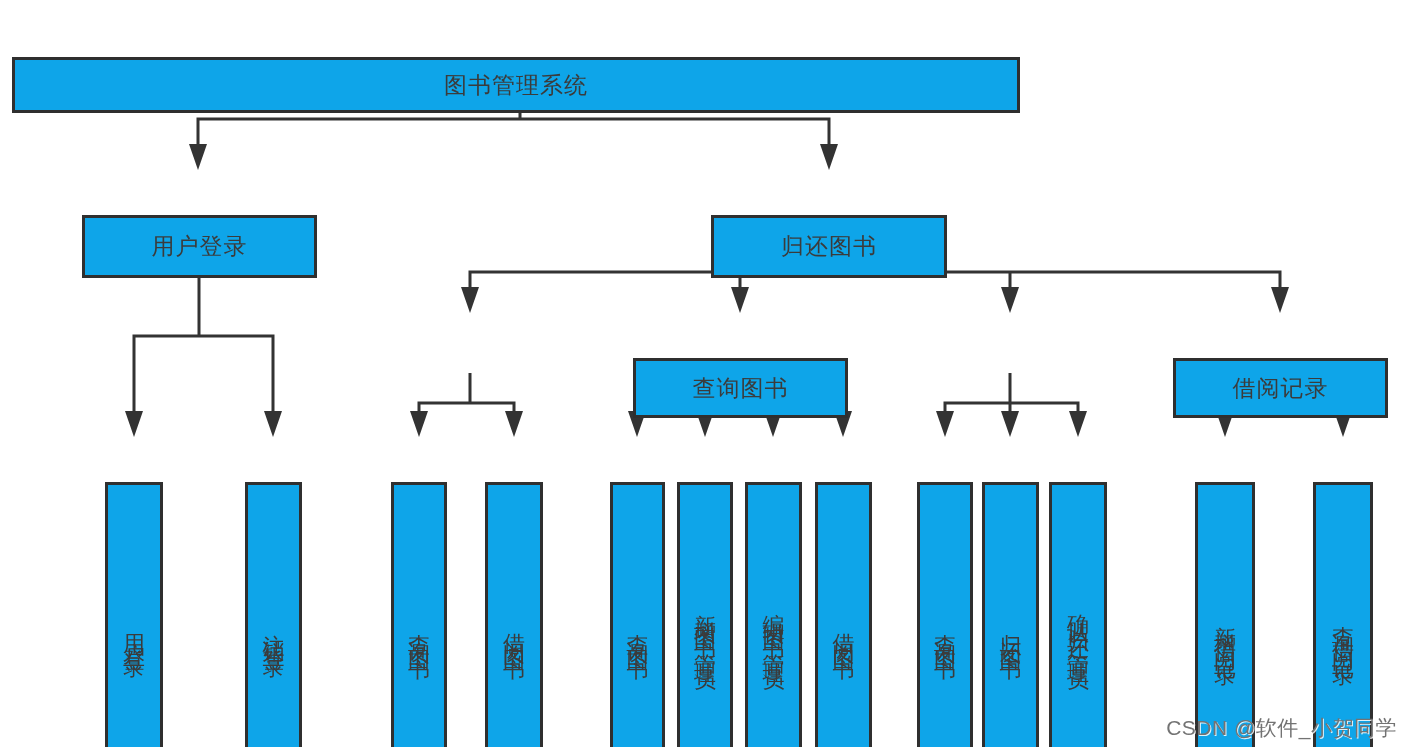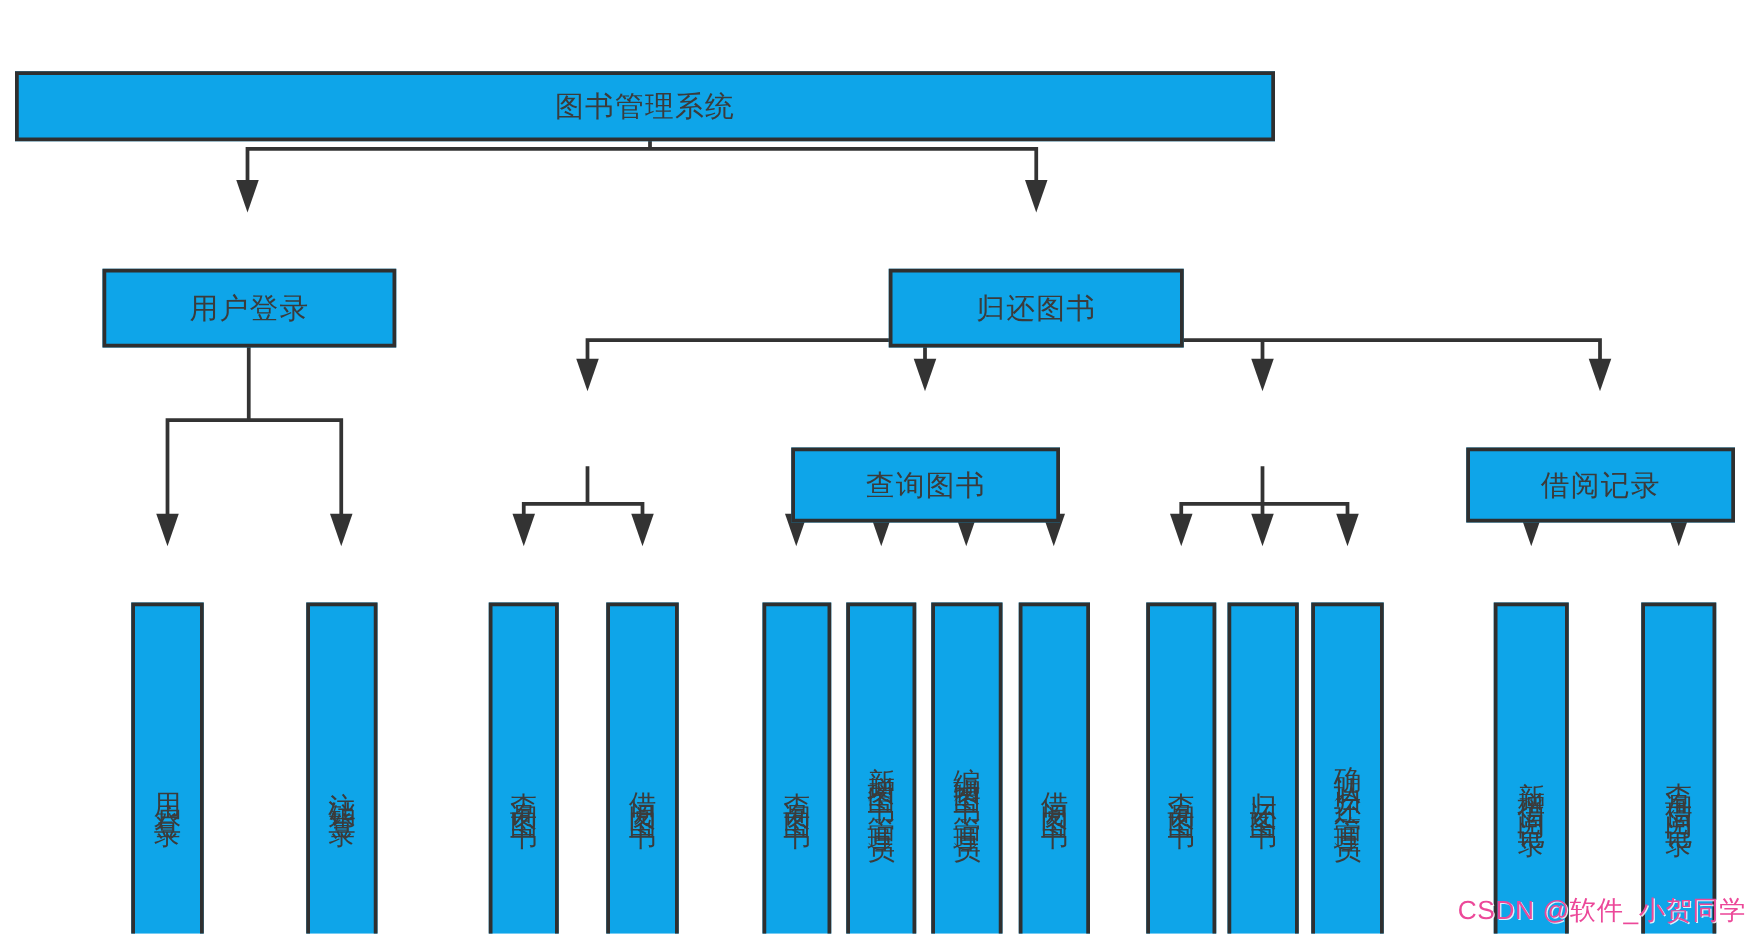--- a/index.html
+++ b/index.html
@@ -42,21 +42,21 @@
     letter-spacing: 8px;
     line-height: 1;
     color: #3b3b3b;
   }
   .watermark {
     position: absolute;
     right: 8px;
     bottom: 5px;
     font-size: 21px;
     letter-spacing: 0.5px;
-    color: #ec4899;
+    color: #737373;
     text-shadow: 1px 1px 0 rgba(255,255,255,0.85);
     white-space: nowrap;
     z-index: 5;
   }
 </style>
 </head>
 <body>
 
 <div class="stage">
 

